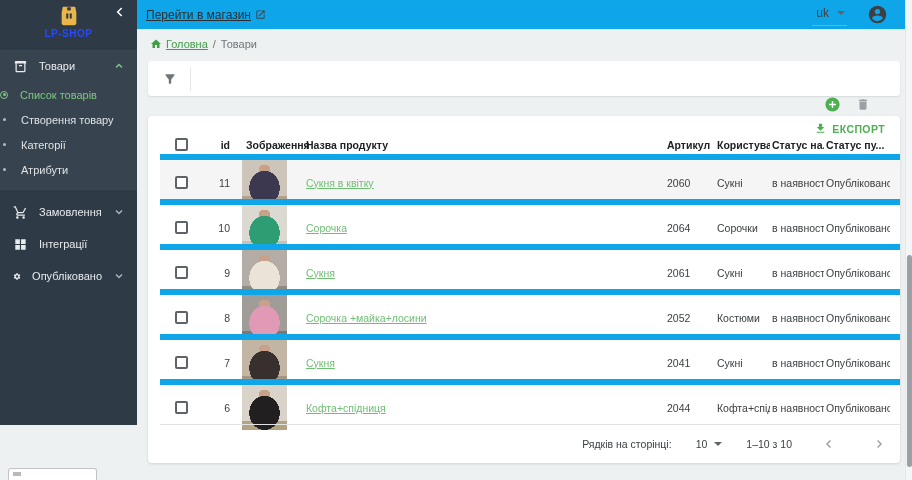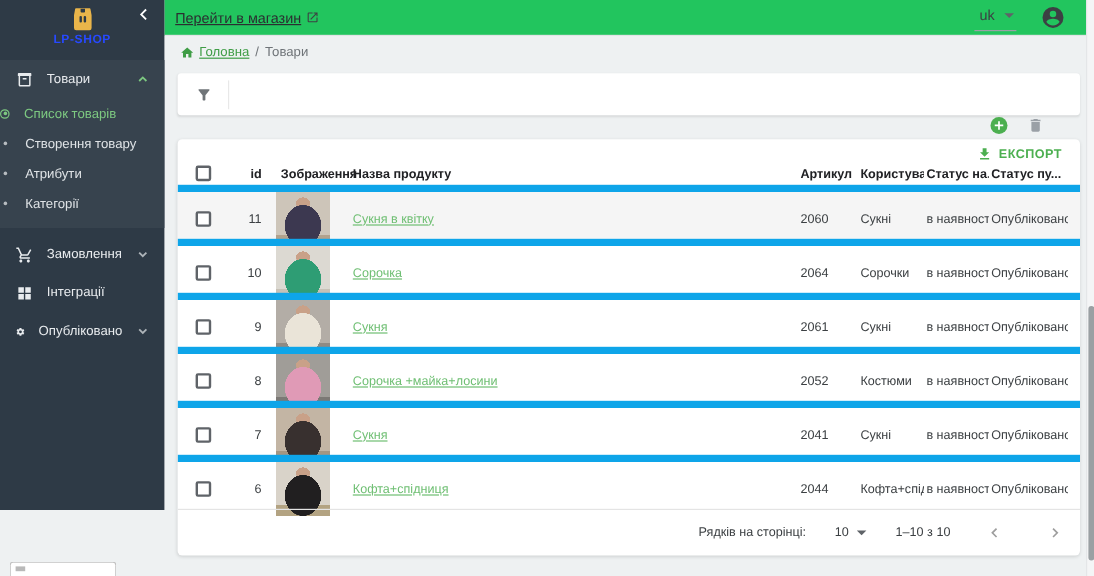--- a/index.html
+++ b/index.html
@@ -20,41 +20,41 @@
   .chev { margin-left:auto; display:flex; }
   .sub-item { display:flex; align-items:center; height:25px; gap:12px; cursor:pointer; color:#dfe3e6; }
   .sub-item.active { color:#7dc981; }
   .bullet-dot { width:3px; height:3px; background:#b7bcc0; border-radius:50%; margin-left:3px; margin-right:3px; }
   .bullet-radio { width:8px; height:8px; border:1px solid #7dc981; border-radius:50%; position:relative; }
   .bullet-radio::after { content:""; position:absolute; inset:1.5px; background:#7dc981; border-radius:50%; }
   .status-bubble { position:absolute; left:8px; bottom:0; width:89px; height:12px; background:#fff; border:1px solid #c3c3c3; border-bottom:none; border-radius:3px 3px 0 0; z-index:9; }
   .status-bubble i { display:block; width:8px; height:4px; background:#b9b9b9; margin:3px 0 0 4px; }
 
   
-  .topbar { position:absolute; left:137px; top:0; right:0; height:30px; background:#22c55e; border-bottom:1px solid #e2e4e6; display:flex; align-items:center; padding:0 24px 0 9px; z-index:2; }
+  .topbar { position:absolute; left:137px; top:0; right:0; height:30px; background:#0ea5e9; border-bottom:1px solid #e2e4e6; display:flex; align-items:center; padding:0 24px 0 9px; z-index:2; }
   .store-link { display:flex; align-items:center; gap:4px; font-size:12px; font-weight:500; color:#2b2e31; text-decoration:underline; cursor:pointer; }
   .tb-right { margin-left:auto; display:flex; align-items:center; gap:20px; }
   .lang-select { display:flex; align-items:center; gap:8px; font-size:12px; color:#3c4043; padding:3px 2px 5px 4px; border-bottom:1px solid #9aa0a6; cursor:pointer; }
   .caret-down { width:0; height:0; border-left:4px solid transparent; border-right:4px solid transparent; border-top:4px solid #5f6368; }
   .avatar-btn { display:flex; cursor:pointer; }
 
   
   .breadcrumb { position:absolute; left:137px; top:30px; right:10px; height:27px; display:flex; align-items:center; gap:5px; padding-left:13px; font-size:11px; color:#6f7478; }
   .bc-home { display:flex; align-items:center; gap:4px; color:#3f9d46; text-decoration:underline; cursor:pointer; }
 
   
   .filterbar { position:absolute; left:148px; top:61px; width:752px; height:35px; background:#fff; border-radius:3px; box-shadow:0 1px 2px rgba(0,0,0,.10); display:flex; align-items:center; gap:13px; padding-left:15px; }
   .v-divider { width:1px; height:24px; background:#e8e8e8; }
 
   
   .bulk-actions { position:absolute; left:148px; top:94px; width:752px; height:20px; display:flex; justify-content:flex-end; align-items:center; gap:15px; padding-right:30px; }
   .icon-btn { display:flex; cursor:pointer; }
 
   
-  .card { position:absolute; left:148px; top:116px; width:752px; height:347px; background:#fff; border-radius:4px; box-shadow:0 1px 3px rgba(0,0,0,.13); display:flex; flex-direction:column; overflow:hidden; }
+  .card { position:absolute; left:148px; top:116px; width:752px; height:347px; background:#fff; border-radius:4px; box-shadow:0 1px 3px rgba(0,0,0,.13); display:flex; flex-direction:column; overflow:hidden;padding-left:12px; }
   .export-row { height:19px; display:flex; justify-content:flex-end; align-items:center; padding:6px 15px 0 0; }
   .export-btn { display:flex; align-items:center; gap:5px; color:#4caf50; font-size:10.5px; font-weight:bold; letter-spacing:.4px; cursor:pointer; }
 
   .thead, .trow { display:grid; grid-template-columns:42px 32px 60px 1fr 50px 55px 54px 66px; align-items:center; padding-right:10px; }
   .thead { height:23px; font-size:10.5px; font-weight:bold; color:#202124; }
   .trow { height:45px; border-top:6px solid #0ea5e9; font-size:10.5px; color:#3c4043; }
   .trow.shaded { background:#f5f5f5; }
   .cell-id { text-align:right; padding-right:4px; }
   .cell-img { display:flex; justify-content:center; }
   .photo { width:45px; height:45px; background:#ccc; }
@@ -108,25 +108,25 @@
         <div class="sub-item active">
           <span class="bullet-radio"></span>
           <span>Список товарів</span>
         </div>
         <div class="sub-item">
           <span class="bullet-dot"></span>
           <span>Створення товару</span>
         </div>
         <div class="sub-item">
           <span class="bullet-dot"></span>
-          <span>Атрибути</span>
+          <span>Категорії</span>
         </div>
         <div class="sub-item">
           <span class="bullet-dot"></span>
-          <span>Категорії</span>
+          <span>Атрибути</span>
         </div>
       </div>
 
       <div class="menu-head" style="margin-top:6px;">
         <svg width="15" height="15" viewBox="0 0 24 24">
             <path fill="#e8ebee" d="M7 18c-1.1 0-2 .9-2 2s.9 2 2 2 2-.9 2-2-.9-2-2-2zm10 0c-1.1 0-2 .9-2 2s.9 2 2 2 2-.9 2-2-.9-2-2-2zM7.2 14.6l.03-.06L8.1 13h7.45c.75 0 1.41-.41 1.75-1.03L21 5.2 19.27 4.2l-3.72 6.8H8.53L4.27 2H1v2h2l3.6 7.59-1.35 2.44C4.52 15.37 5.48 17 7 17h12v-2H7.42c-.14 0-.25-.11-.25-.25z"></path>
           </svg>
         <span class="mlabel">Замовлення</span>
         <span class="chev">
             <svg width="12" height="12" viewBox="0 0 24 24">

